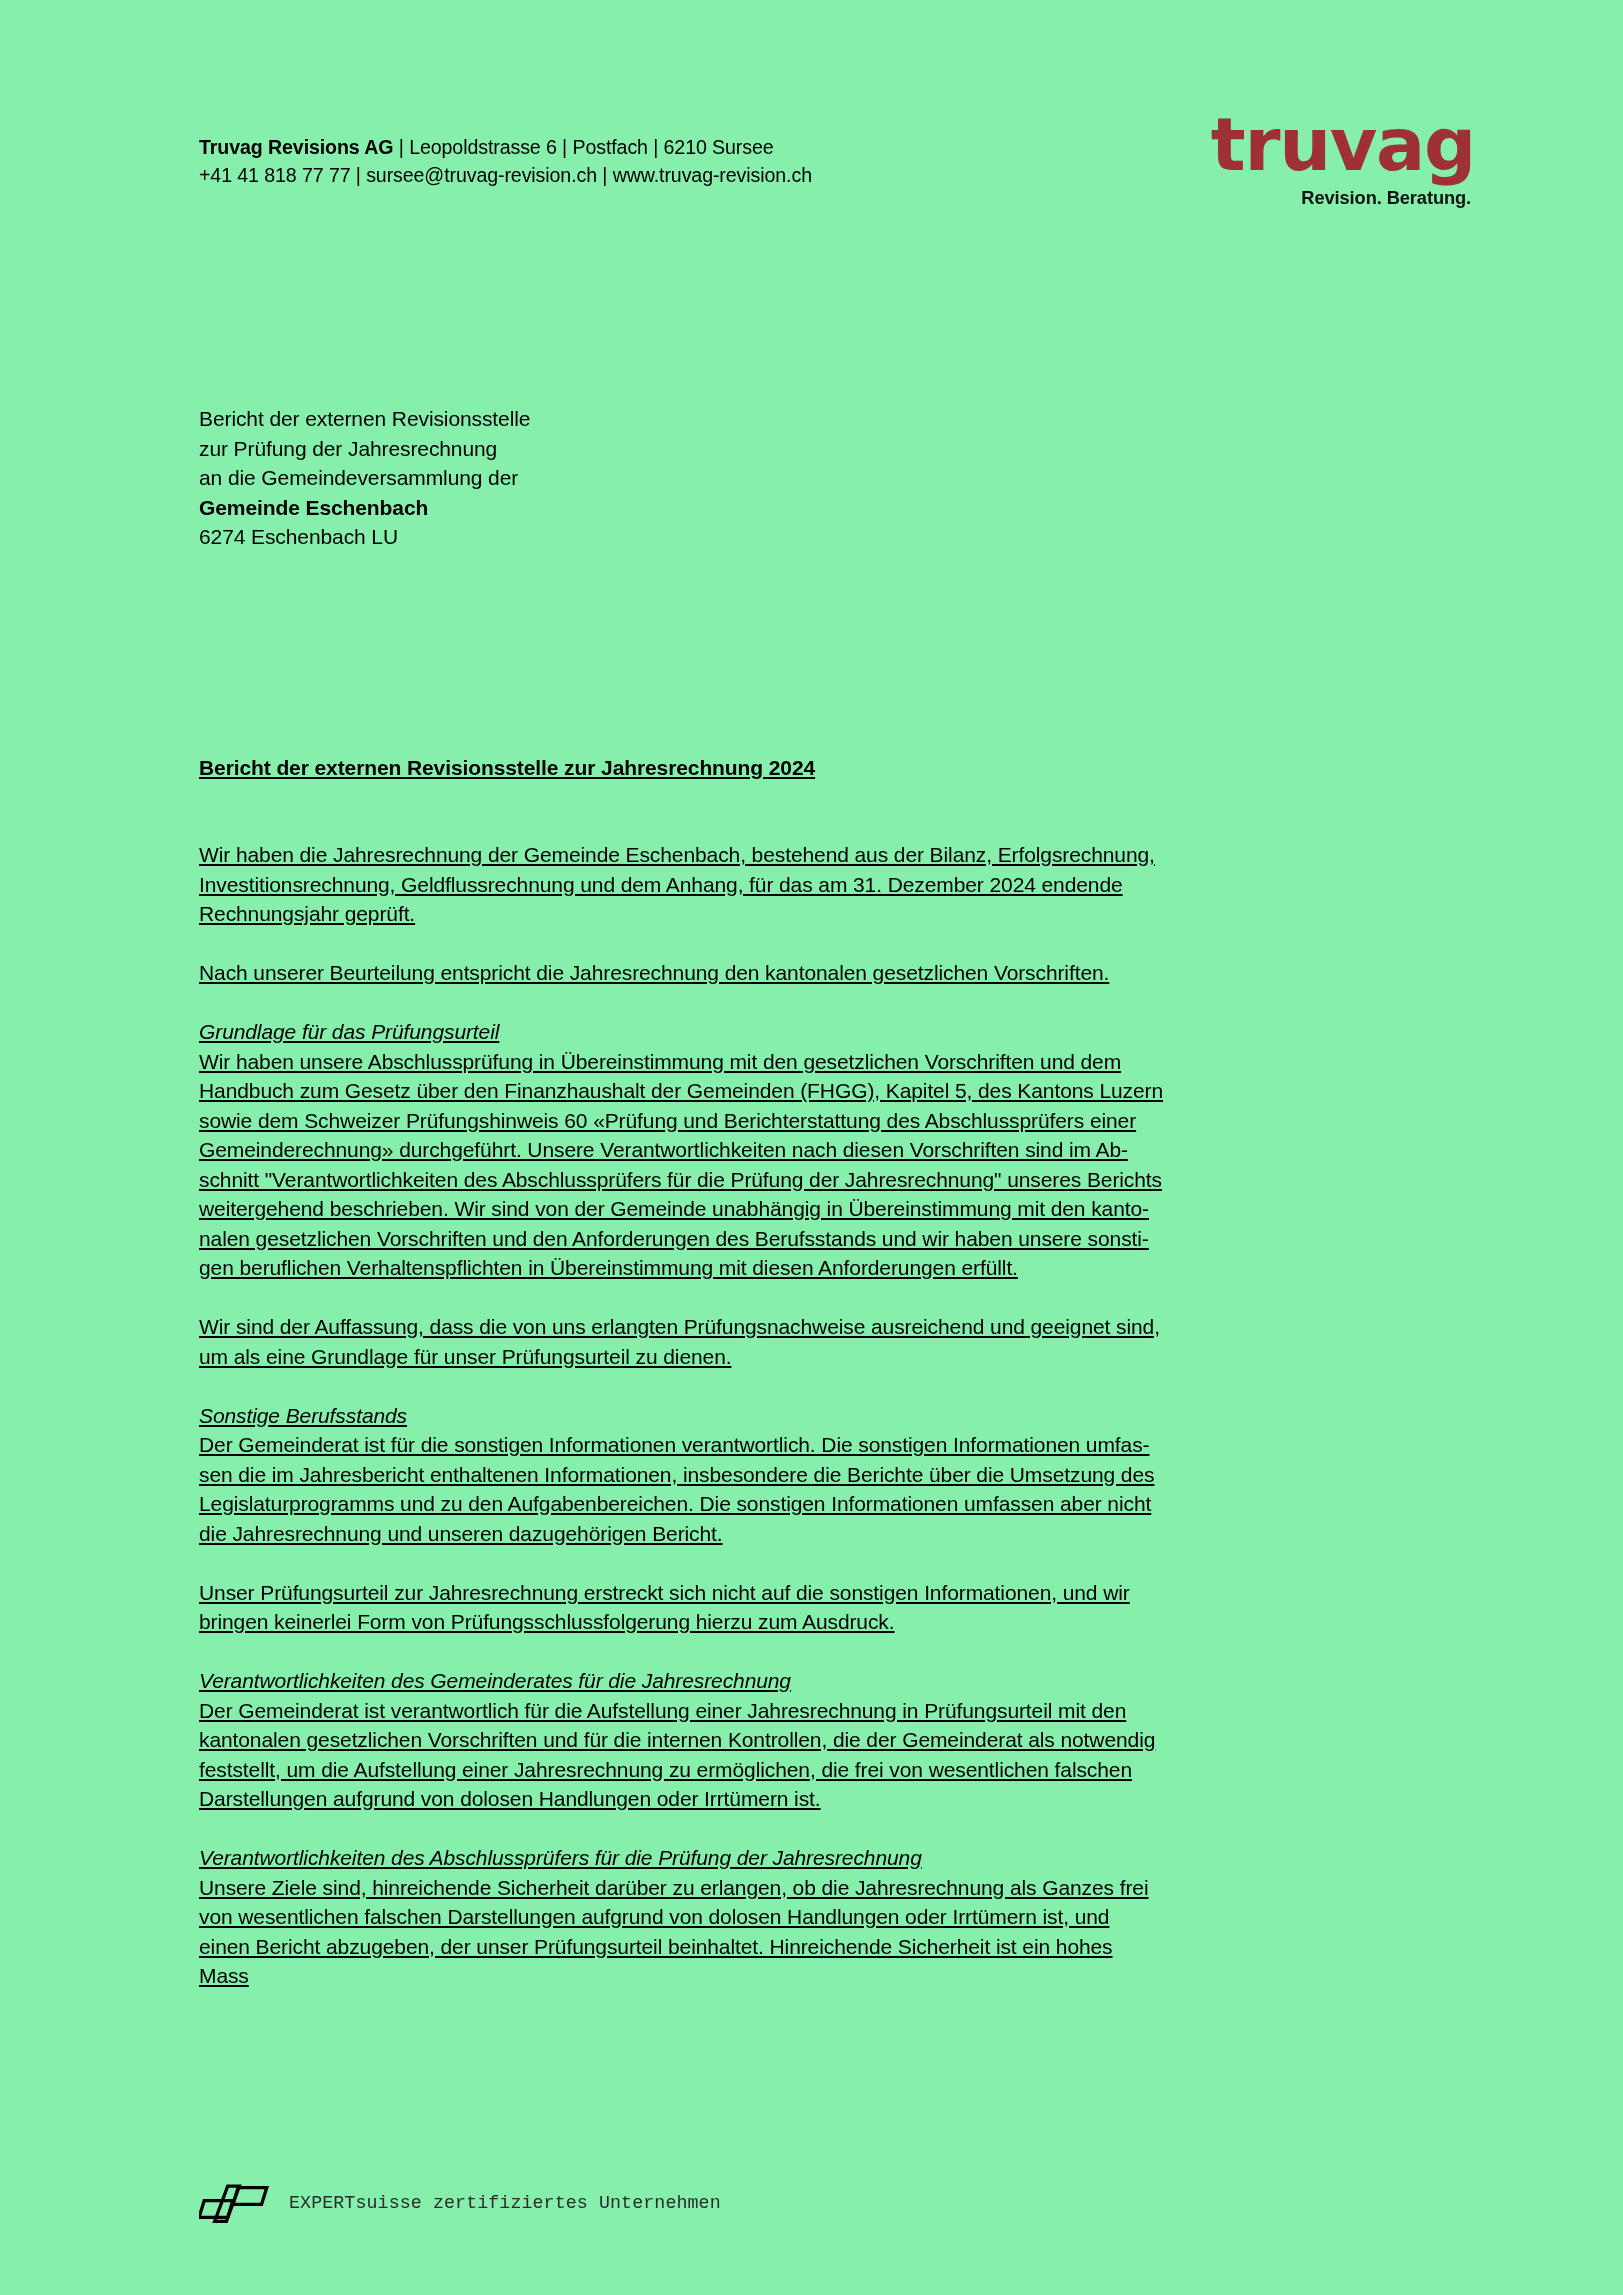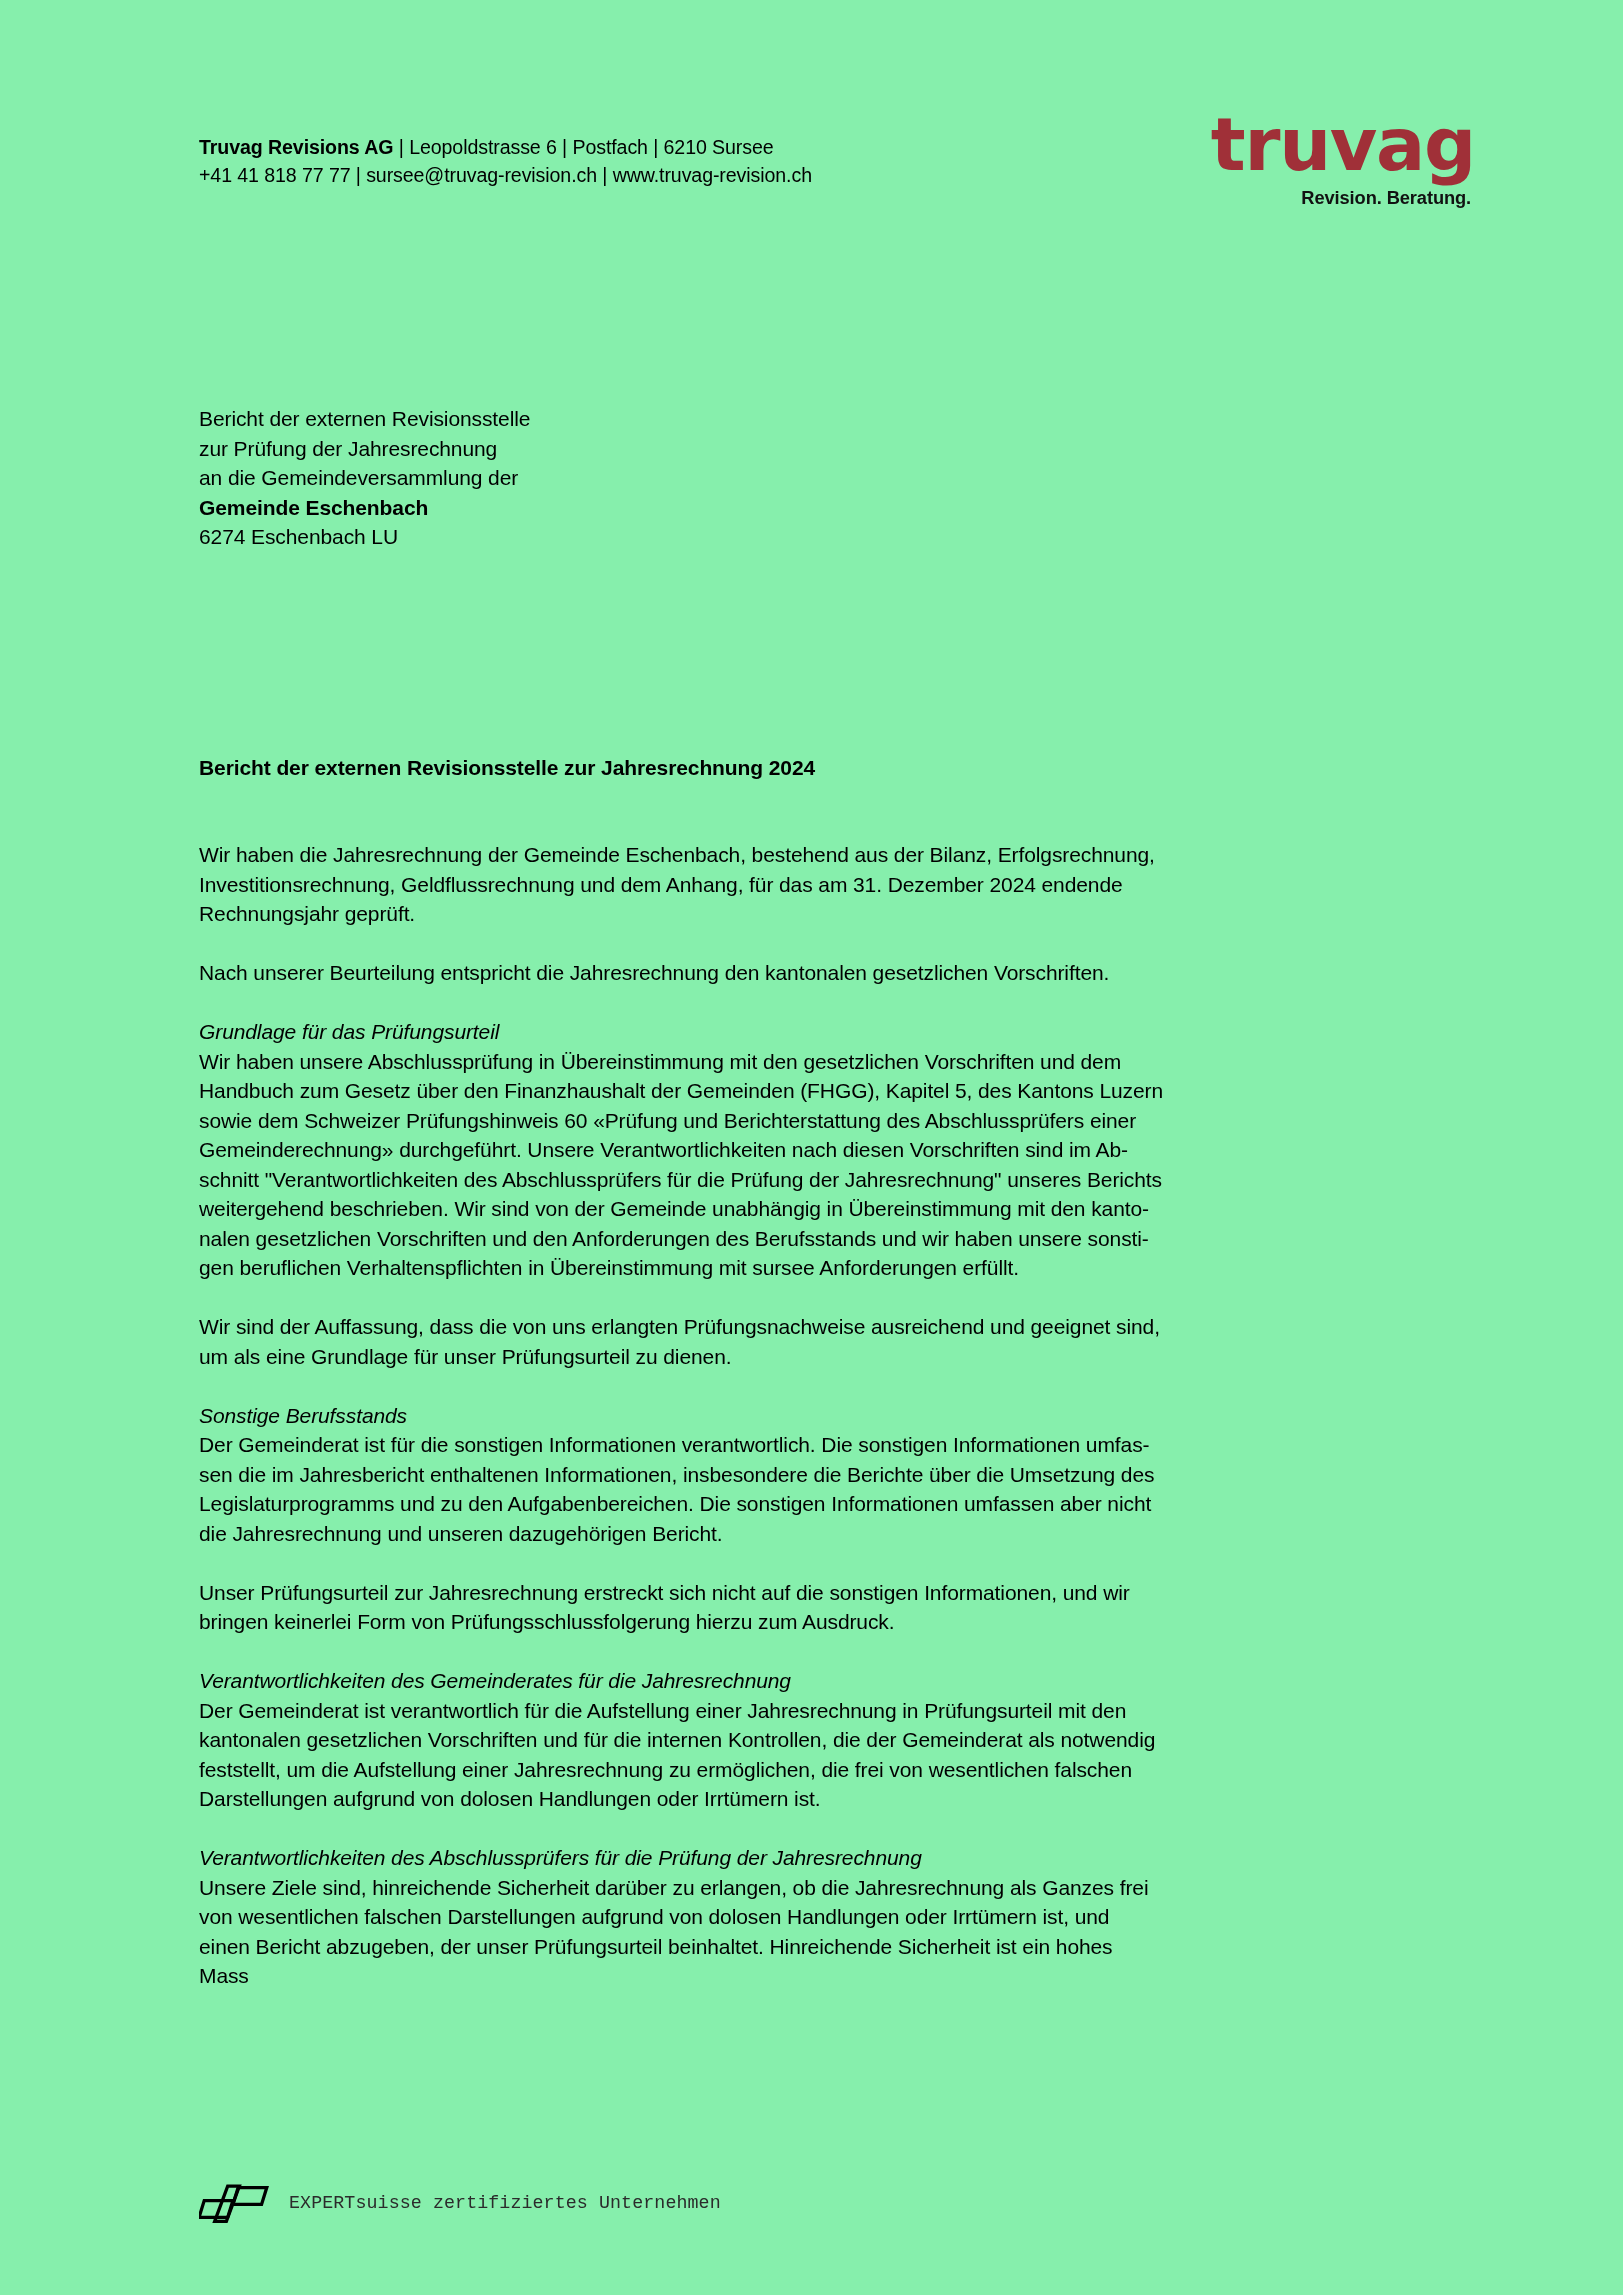--- a/index.html
+++ b/index.html
@@ -75,20 +75,21 @@
     letter-spacing: -0.1px;
   }
   .addr-strong { font-weight: bold; }
 
   
   .body-block {
     position: absolute;
     left: 199px;
     top: 753px;
     width: 1263px;
+    text-decoration: underline;
   }
   .doc-title {
     font-size: 21px;
     line-height: 29px;
     font-weight: bold;
     letter-spacing: -0.1px;
     margin: 0 0 58px 0;
   }
   .sec-heading {
     font-size: 21px;
@@ -166,21 +167,21 @@
 
     <div class="sec-heading spaced">Grundlage für das Prüfungsurteil</div>
     <p class="para">
       <span class="ln">Wir haben unsere Abschlussprüfung in Übereinstimmung mit den gesetzlichen Vorschriften und dem</span>
       <span class="ln">Handbuch zum Gesetz über den Finanzhaushalt der Gemeinden (FHGG), Kapitel 5, des Kantons Luzern</span>
       <span class="ln">sowie dem Schweizer Prüfungshinweis 60 «Prüfung und Berichterstattung des Abschlussprüfers einer</span>
       <span class="ln">Gemeinderechnung» durchgeführt. Unsere Verantwortlichkeiten nach diesen Vorschriften sind im Ab-</span>
       <span class="ln">schnitt "Verantwortlichkeiten des Abschlussprüfers für die Prüfung der Jahresrechnung" unseres Berichts</span>
       <span class="ln">weitergehend beschrieben. Wir sind von der Gemeinde unabhängig in Übereinstimmung mit den kanto-</span>
       <span class="ln">nalen gesetzlichen Vorschriften und den Anforderungen des Berufsstands und wir haben unsere sonsti-</span>
-      <span class="ln">gen beruflichen Verhaltenspflichten in Übereinstimmung mit sursee Anforderungen erfüllt.</span>
+      <span class="ln">gen beruflichen Verhaltenspflichten in Übereinstimmung mit diesen Anforderungen erfüllt.</span>
     </p>
     <p class="para">
       <span class="ln">Wir sind der Auffassung, dass die von uns erlangten Prüfungsnachweise ausreichend und geeignet sind,</span>
       <span class="ln">um als eine Grundlage für unser Prüfungsurteil zu dienen.</span>
     </p>
 
     <div class="sec-heading spaced">Sonstige Berufsstands</div>
     <p class="para">
       <span class="ln">Der Gemeinderat ist für die sonstigen Informationen verantwortlich. Die sonstigen Informationen umfas-</span>
       <span class="ln">sen die im Jahresbericht enthaltenen Informationen, insbesondere die Berichte über die Umsetzung des</span>

